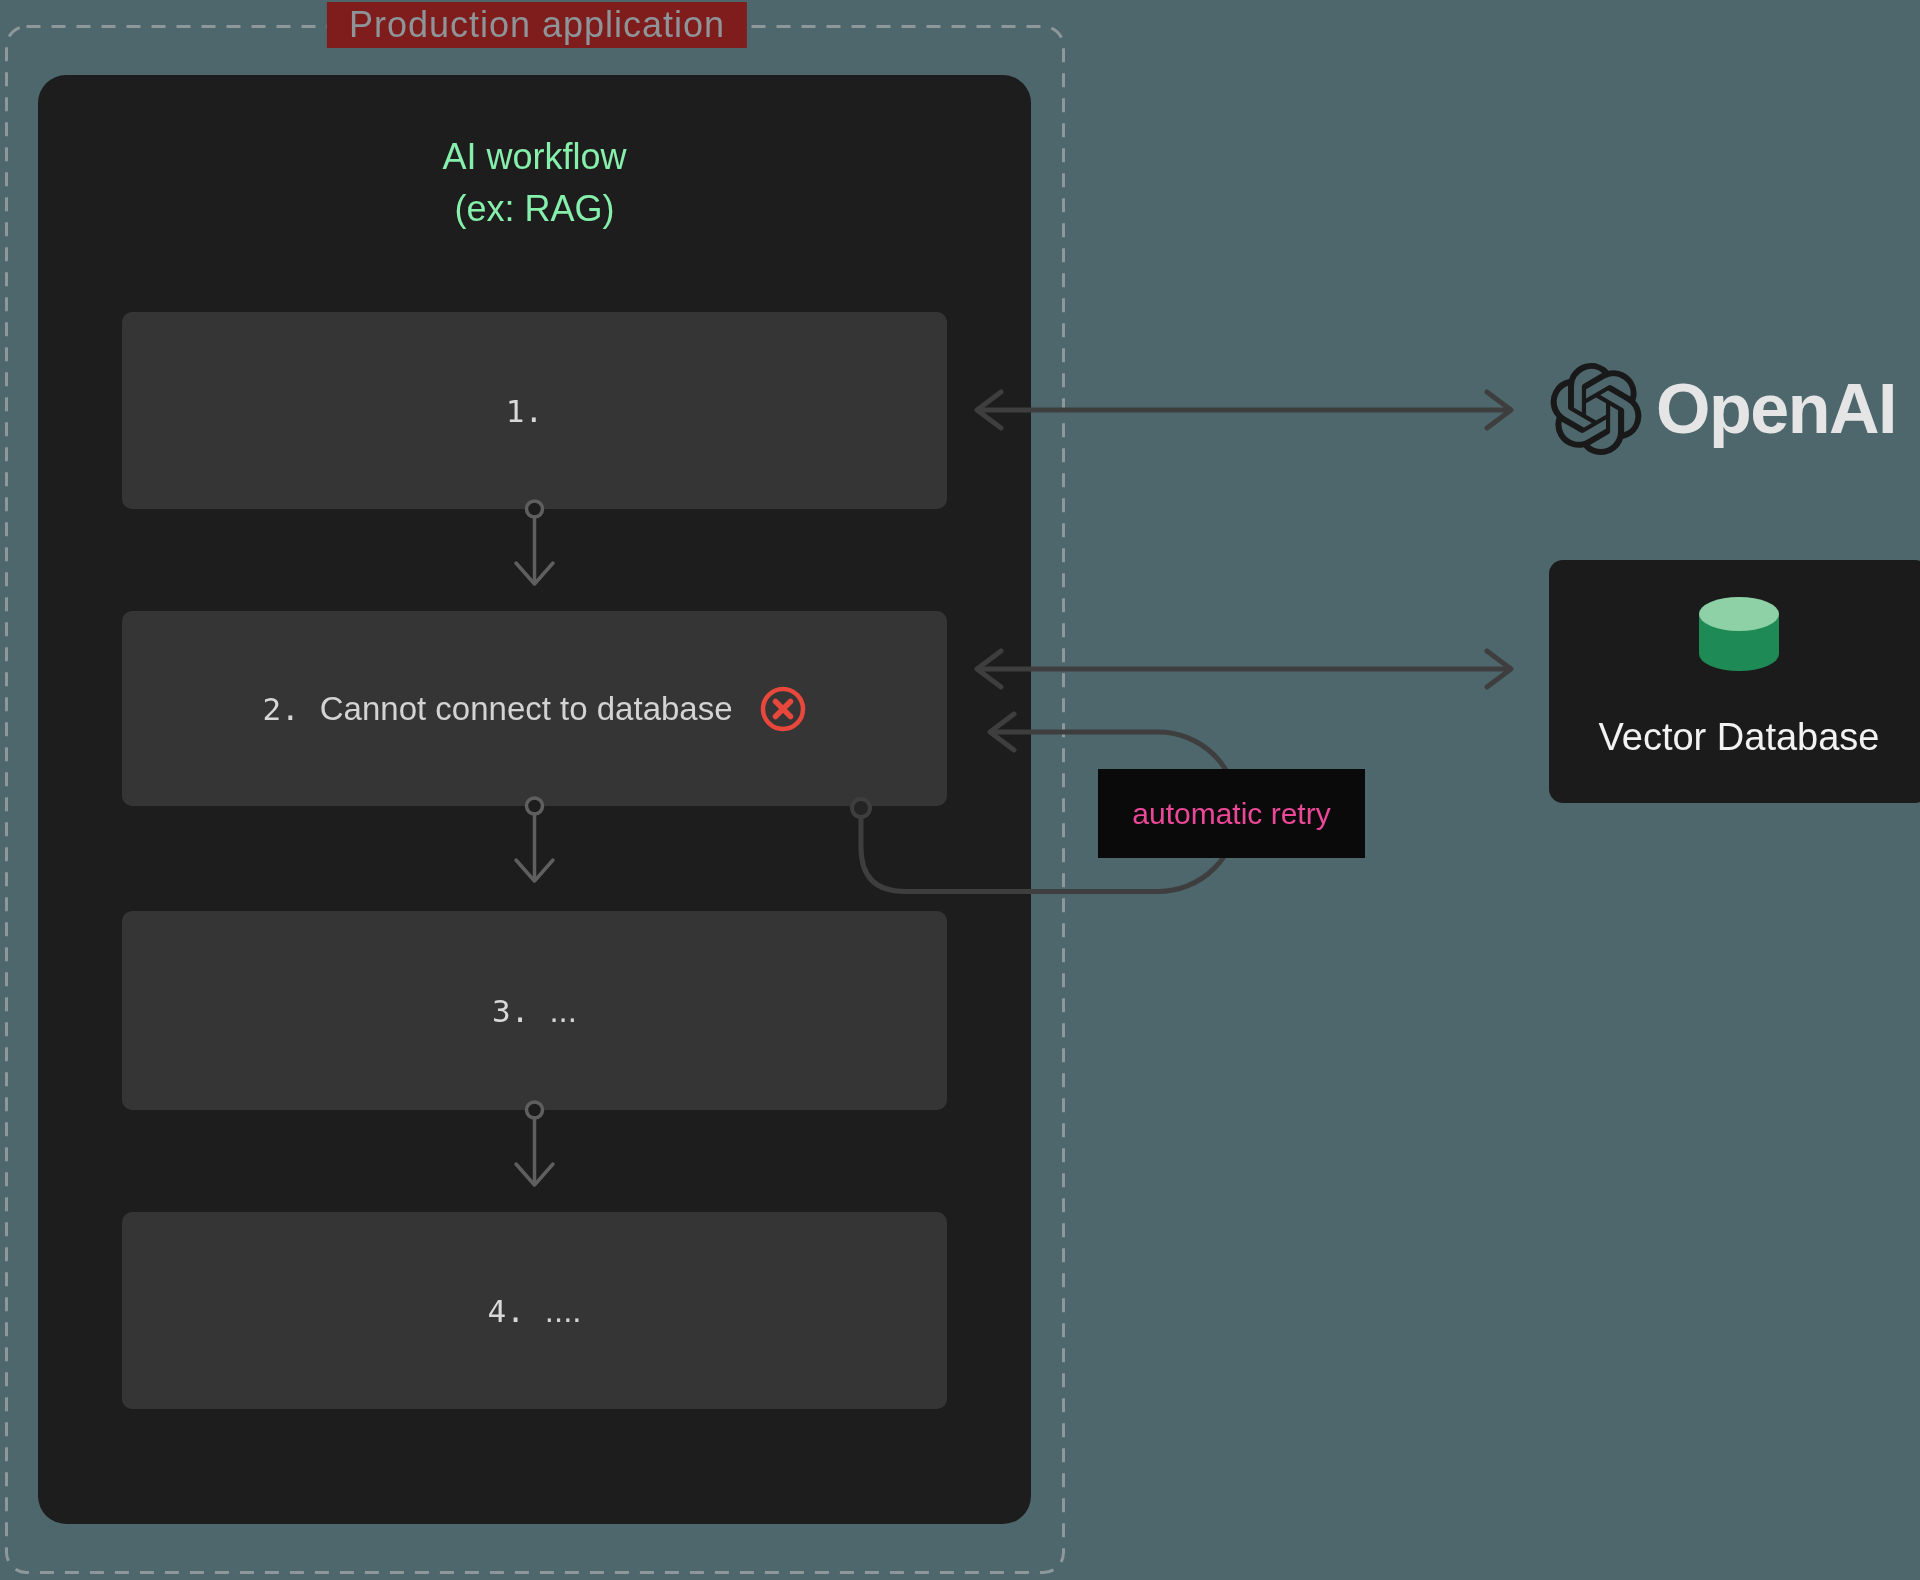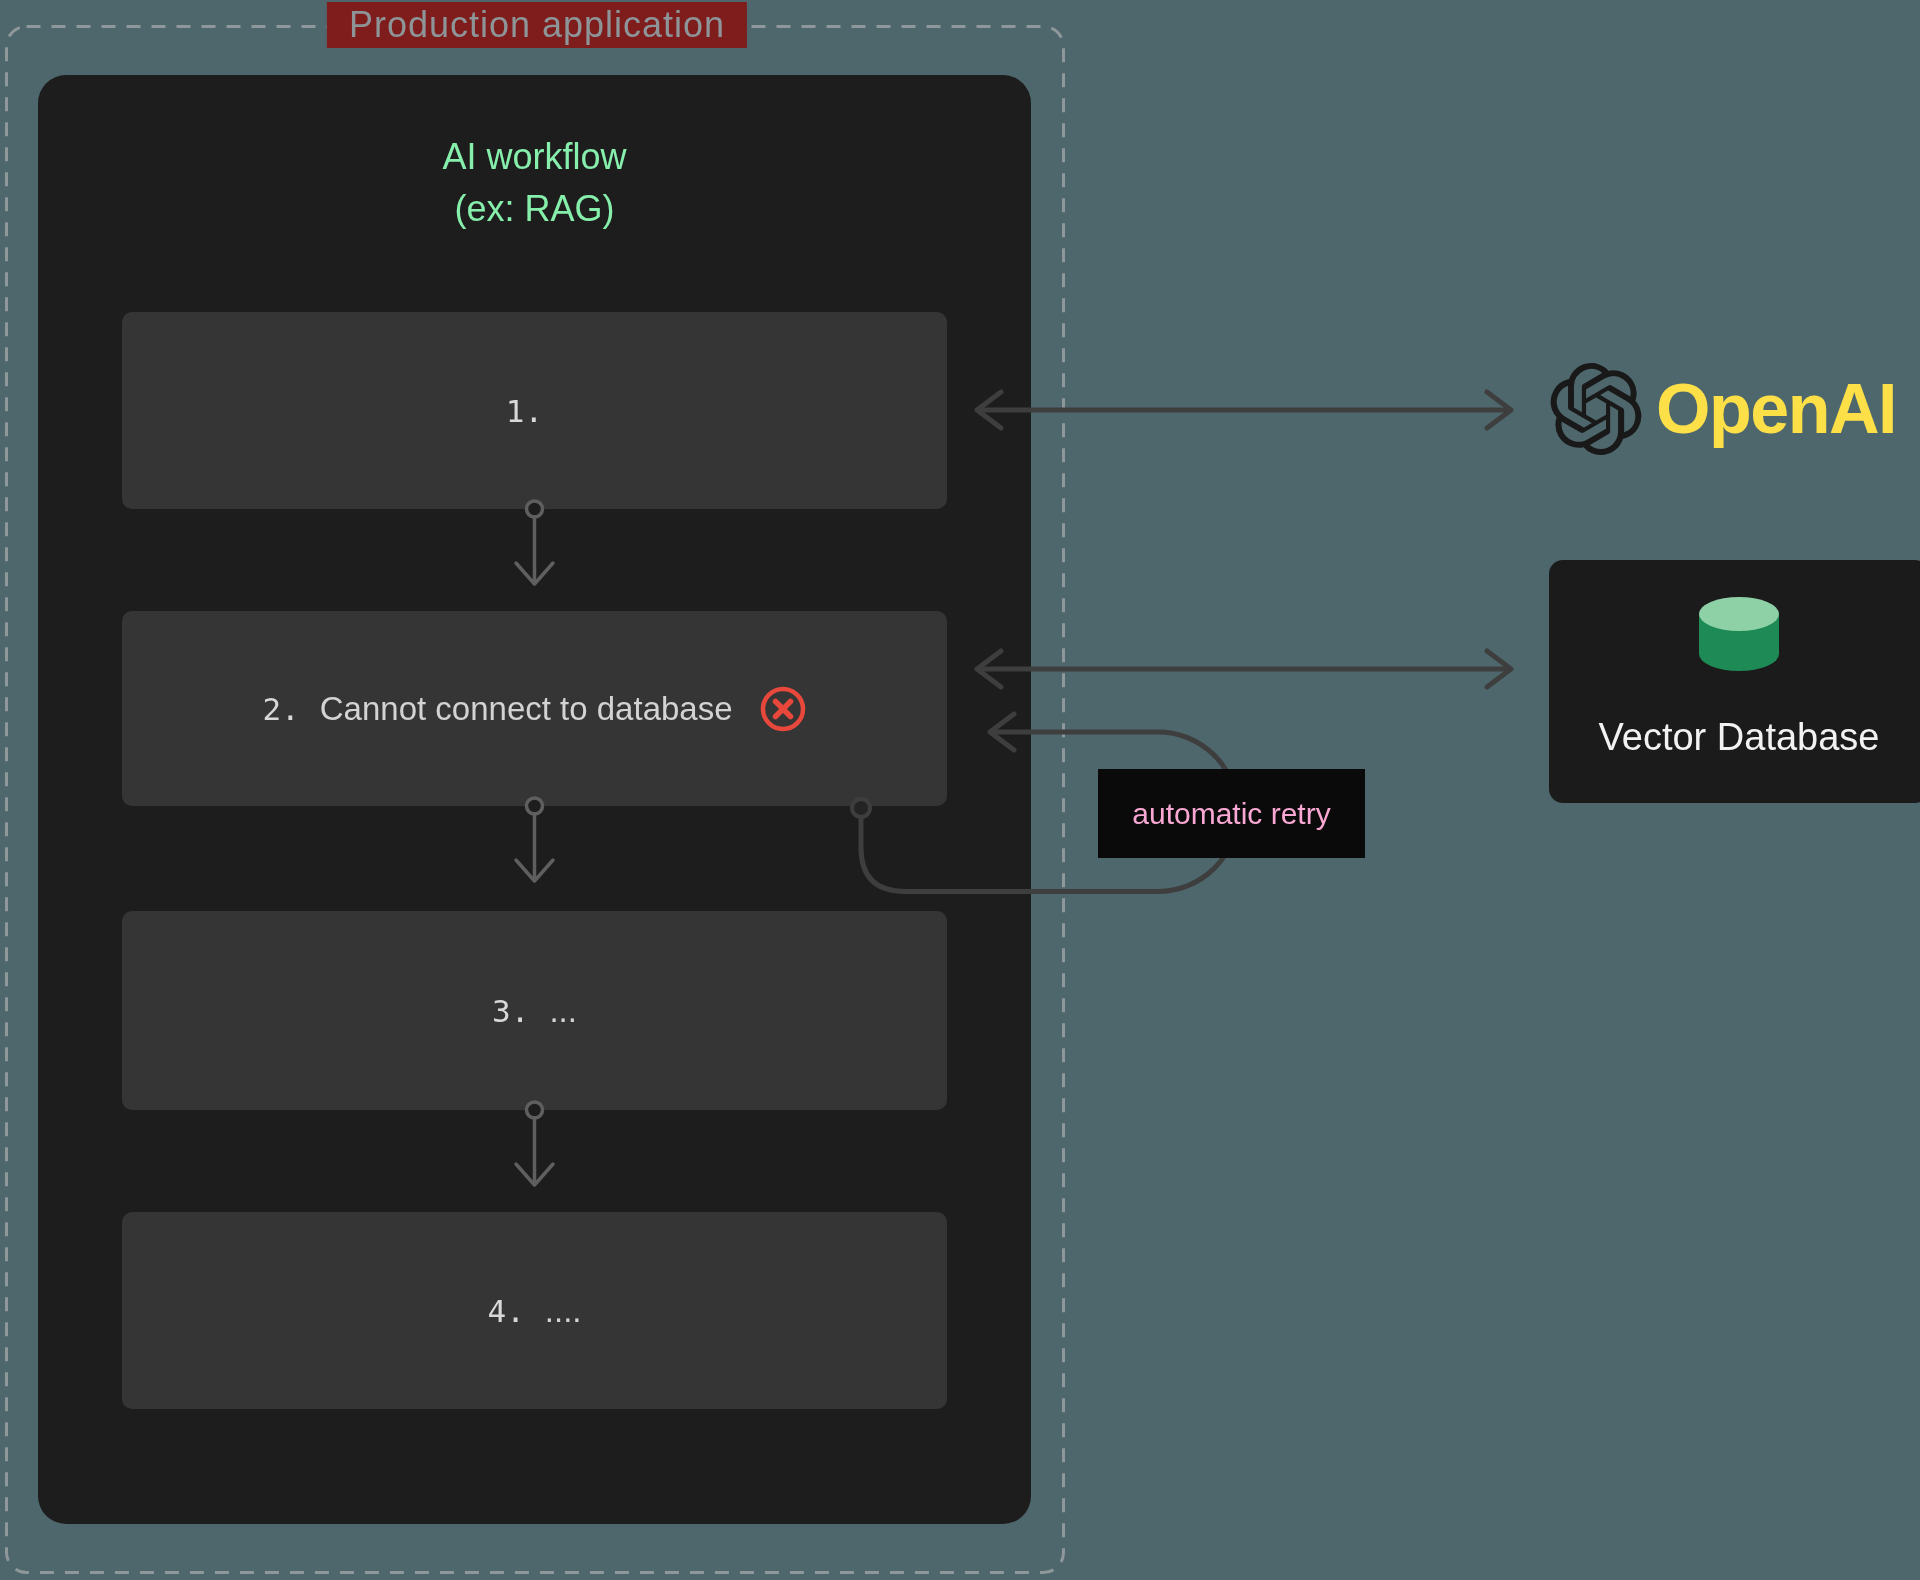--- a/index.html
+++ b/index.html
@@ -40,37 +40,37 @@
   .step1 { top:237px; height:197px; }
   .step2 { top:536px; height:195px; }
   .step3 { top:836px; height:199px; }
   .step4 { top:1137px; height:197px; }
   .err-icon { margin-left:26px; flex:0 0 auto; }
   .openai {
     position:absolute; left:1550px; top:363px; z-index:3;
     display:flex; align-items:center; gap:14px;
   }
   .openai .wordmark {
-    font-size:70px; font-weight:700; letter-spacing:-1.5px; color:#fde047;
+    font-size:70px; font-weight:700; letter-spacing:-1.5px; color:#e5e5e5;
   }
   .vector-card {
     position:absolute; left:1549px; top:560px; width:380px; height:243px;
     background:#1b1b1b; border-radius:14px; z-index:3;
     display:flex; flex-direction:column; align-items:center;
   }
   .vector-card .db-icon { margin-top:36px; }
   .vector-card .db-label {
     margin-top:42px; color:#f2f2f2; font-size:38px; font-weight:500;
     white-space:nowrap;
   }
   .retry-label {
     position:absolute; left:1098px; top:769px; width:267px; height:89px;
     background:#0a0a0a; z-index:6;
     display:flex; align-items:center; justify-content:center;
-    color:#f9a8d4; font-size:30px; white-space:nowrap;
+    color:#ec4899; font-size:30px; white-space:nowrap;
   }
 </style>
 </head>
 <body>
 
 <svg class="overlay" viewBox="0 0 1920 1580" xmlns="http://www.w3.org/2000/svg">
 
   <rect x="6.5" y="26.5" width="1057" height="1546" rx="20" fill="none" stroke="#8e979a" stroke-width="3" stroke-dasharray="14 11"></rect>
 
   <g stroke="#5f5f5f" stroke-width="3.5" fill="none" stroke-linecap="round" stroke-linejoin="round">

